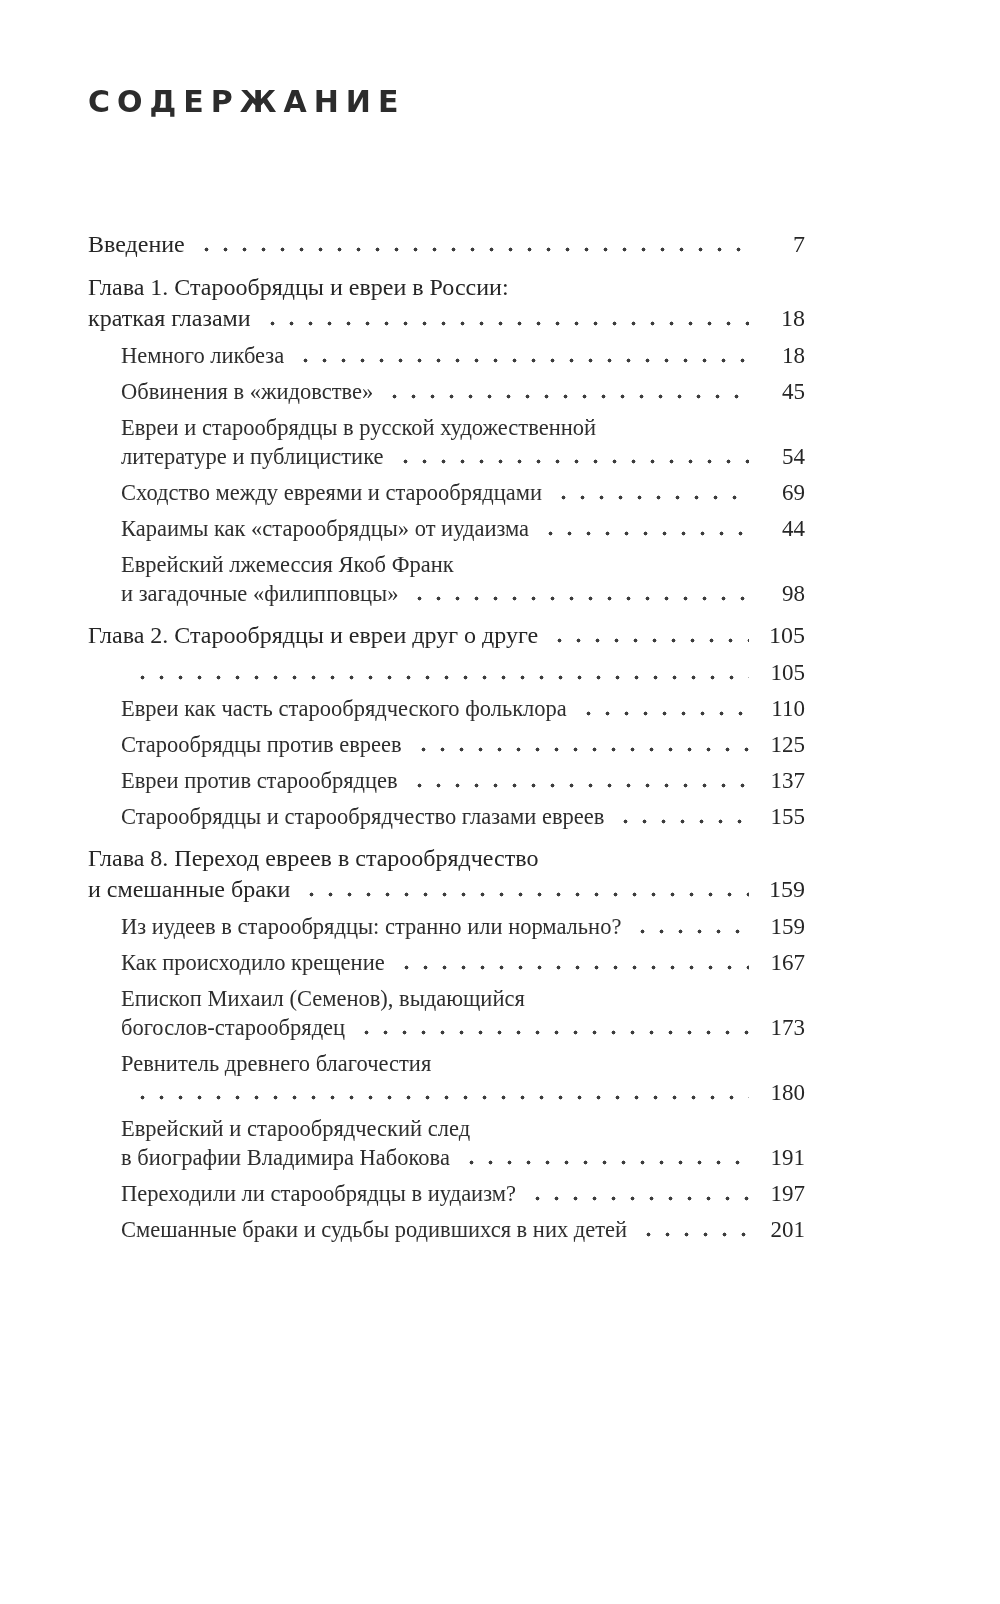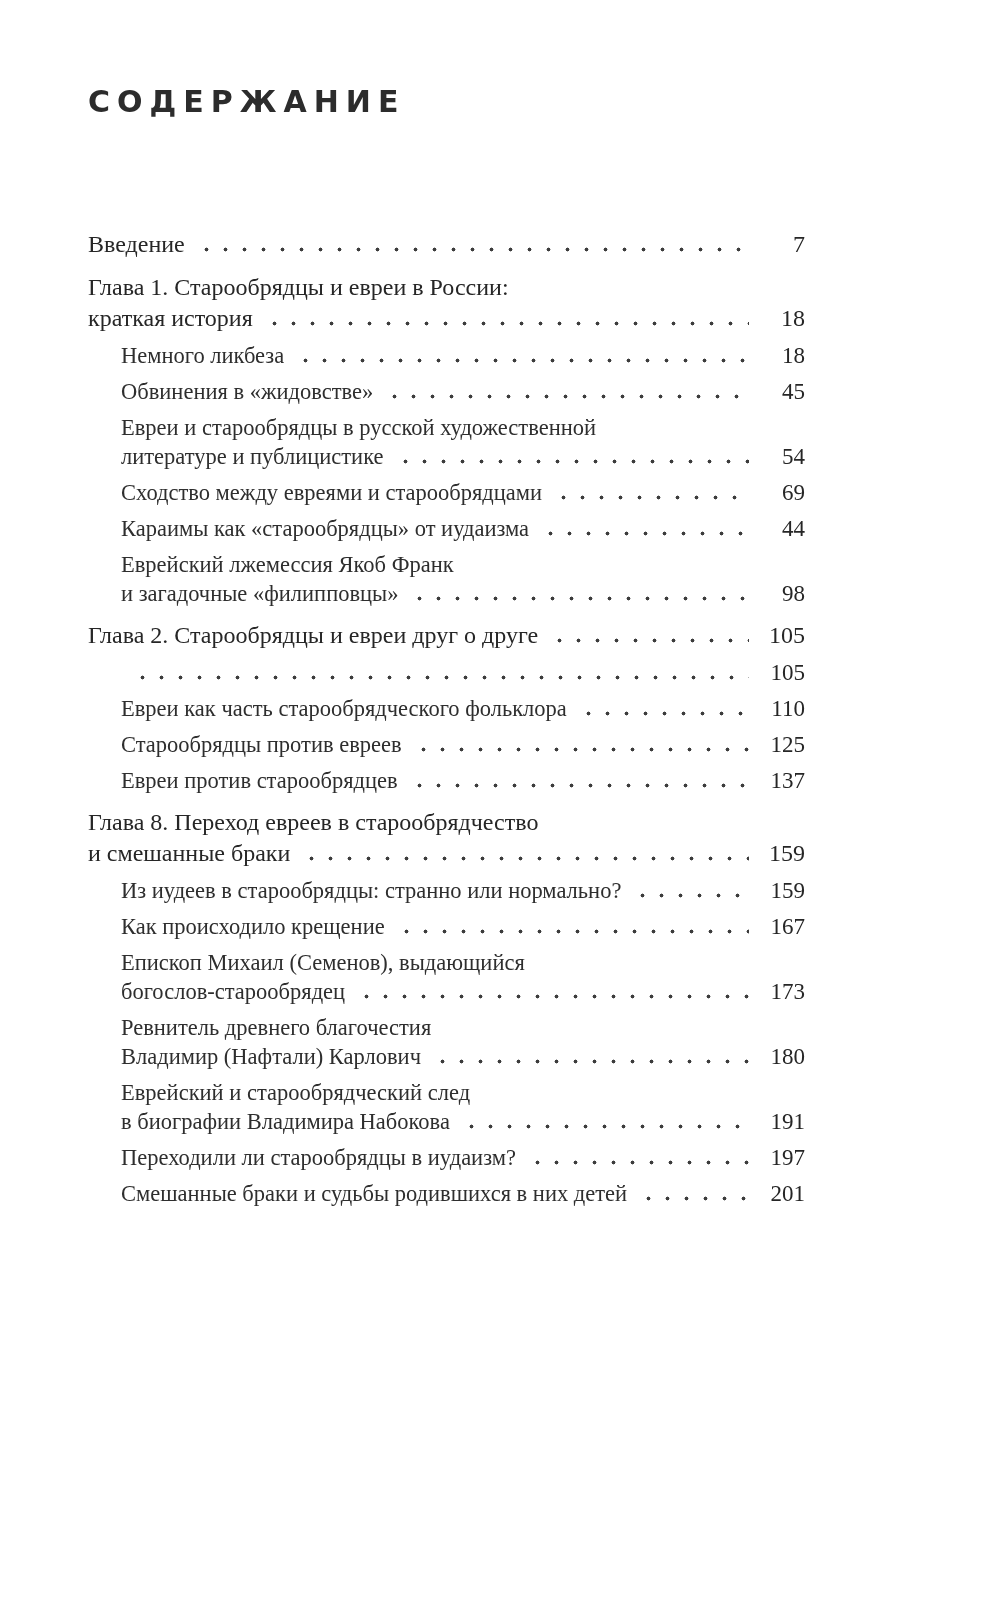--- a/index.html
+++ b/index.html
@@ -89,21 +89,21 @@
           <span class="text">Введение</span>
           <span class="leader"></span>
           <span class="pagenum">7</span>
         </div>
       </div>
       <div class="entry chapter">
         <div class="line">
           <span class="text">Глава 1. Старообрядцы и евреи в России:</span>
         </div>
         <div class="line">
-          <span class="text">краткая история</span>
+          <span class="text">краткая глазами</span>
           <span class="leader"></span>
           <span class="pagenum">18</span>
         </div>
       </div>
       <div class="entry sub">
         <div class="line">
           <span class="text">Немного ликбеза</span>
           <span class="leader"></span>
           <span class="pagenum">18</span>
         </div>
@@ -176,20 +176,27 @@
           <span class="pagenum">125</span>
         </div>
       </div>
       <div class="entry sub">
         <div class="line">
           <span class="text">Евреи против старообрядцев</span>
           <span class="leader"></span>
           <span class="pagenum">137</span>
         </div>
       </div>
+      <div class="entry sub">
+        <div class="line">
+          <span class="text">Старообрядцы и старообрядчество глазами евреев</span>
+          <span class="leader"></span>
+          <span class="pagenum">155</span>
+        </div>
+      </div>
       <div class="entry chapter">
         <div class="line">
           <span class="text">Глава 8. Переход евреев в старообрядчество</span>
         </div>
         <div class="line">
           <span class="text">и смешанные браки</span>
           <span class="leader"></span>
           <span class="pagenum">159</span>
         </div>
       </div>
@@ -215,21 +222,20 @@
           <span class="text">богослов-старообрядец</span>
           <span class="leader"></span>
           <span class="pagenum">173</span>
         </div>
       </div>
       <div class="entry sub">
         <div class="line">
           <span class="text">Ревнитель древнего благочестия</span>
         </div>
         <div class="line">
-          <span class="text">Владимир (Нафтали) Карлович</span>
           <span class="leader"></span>
           <span class="pagenum">180</span>
         </div>
       </div>
       <div class="entry sub">
         <div class="line">
           <span class="text">Еврейский и старообрядческий след</span>
         </div>
         <div class="line">
           <span class="text">в биографии Владимира Набокова</span>

